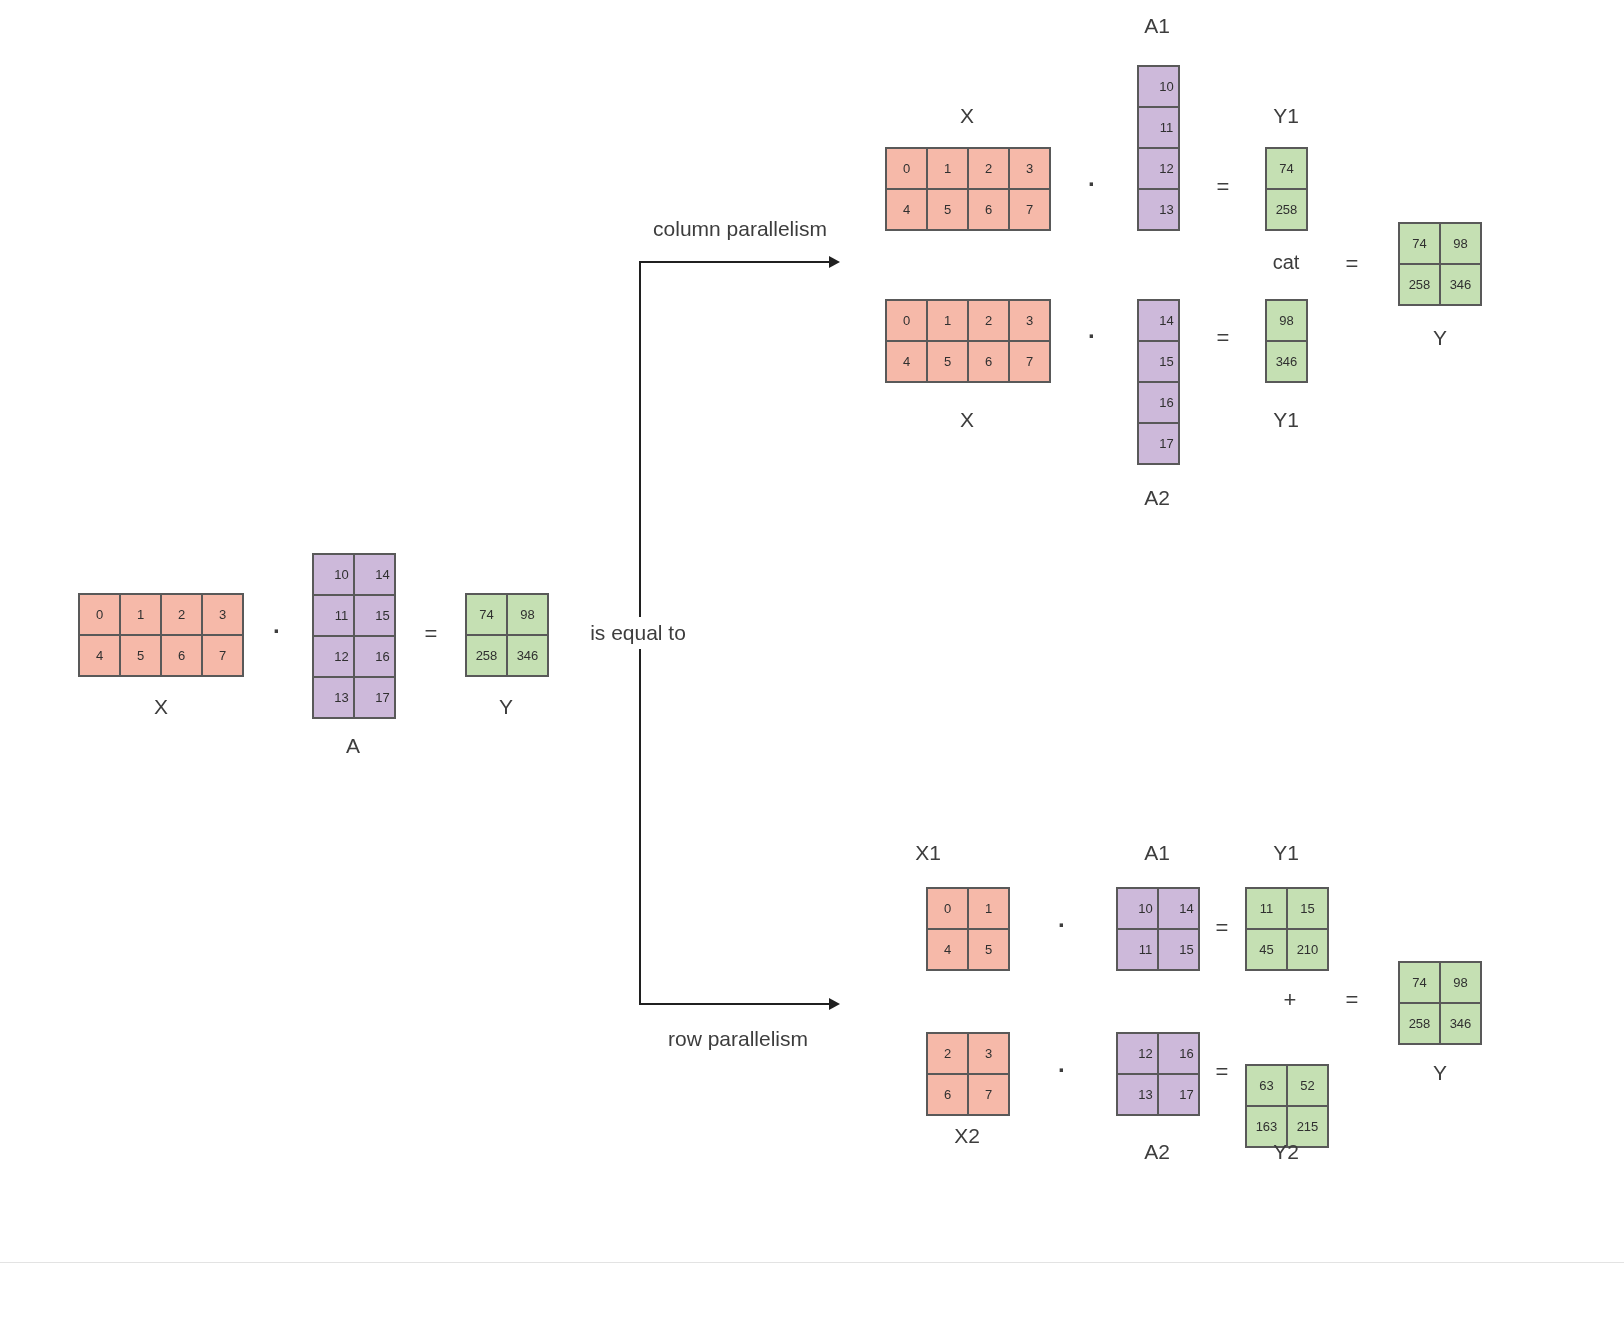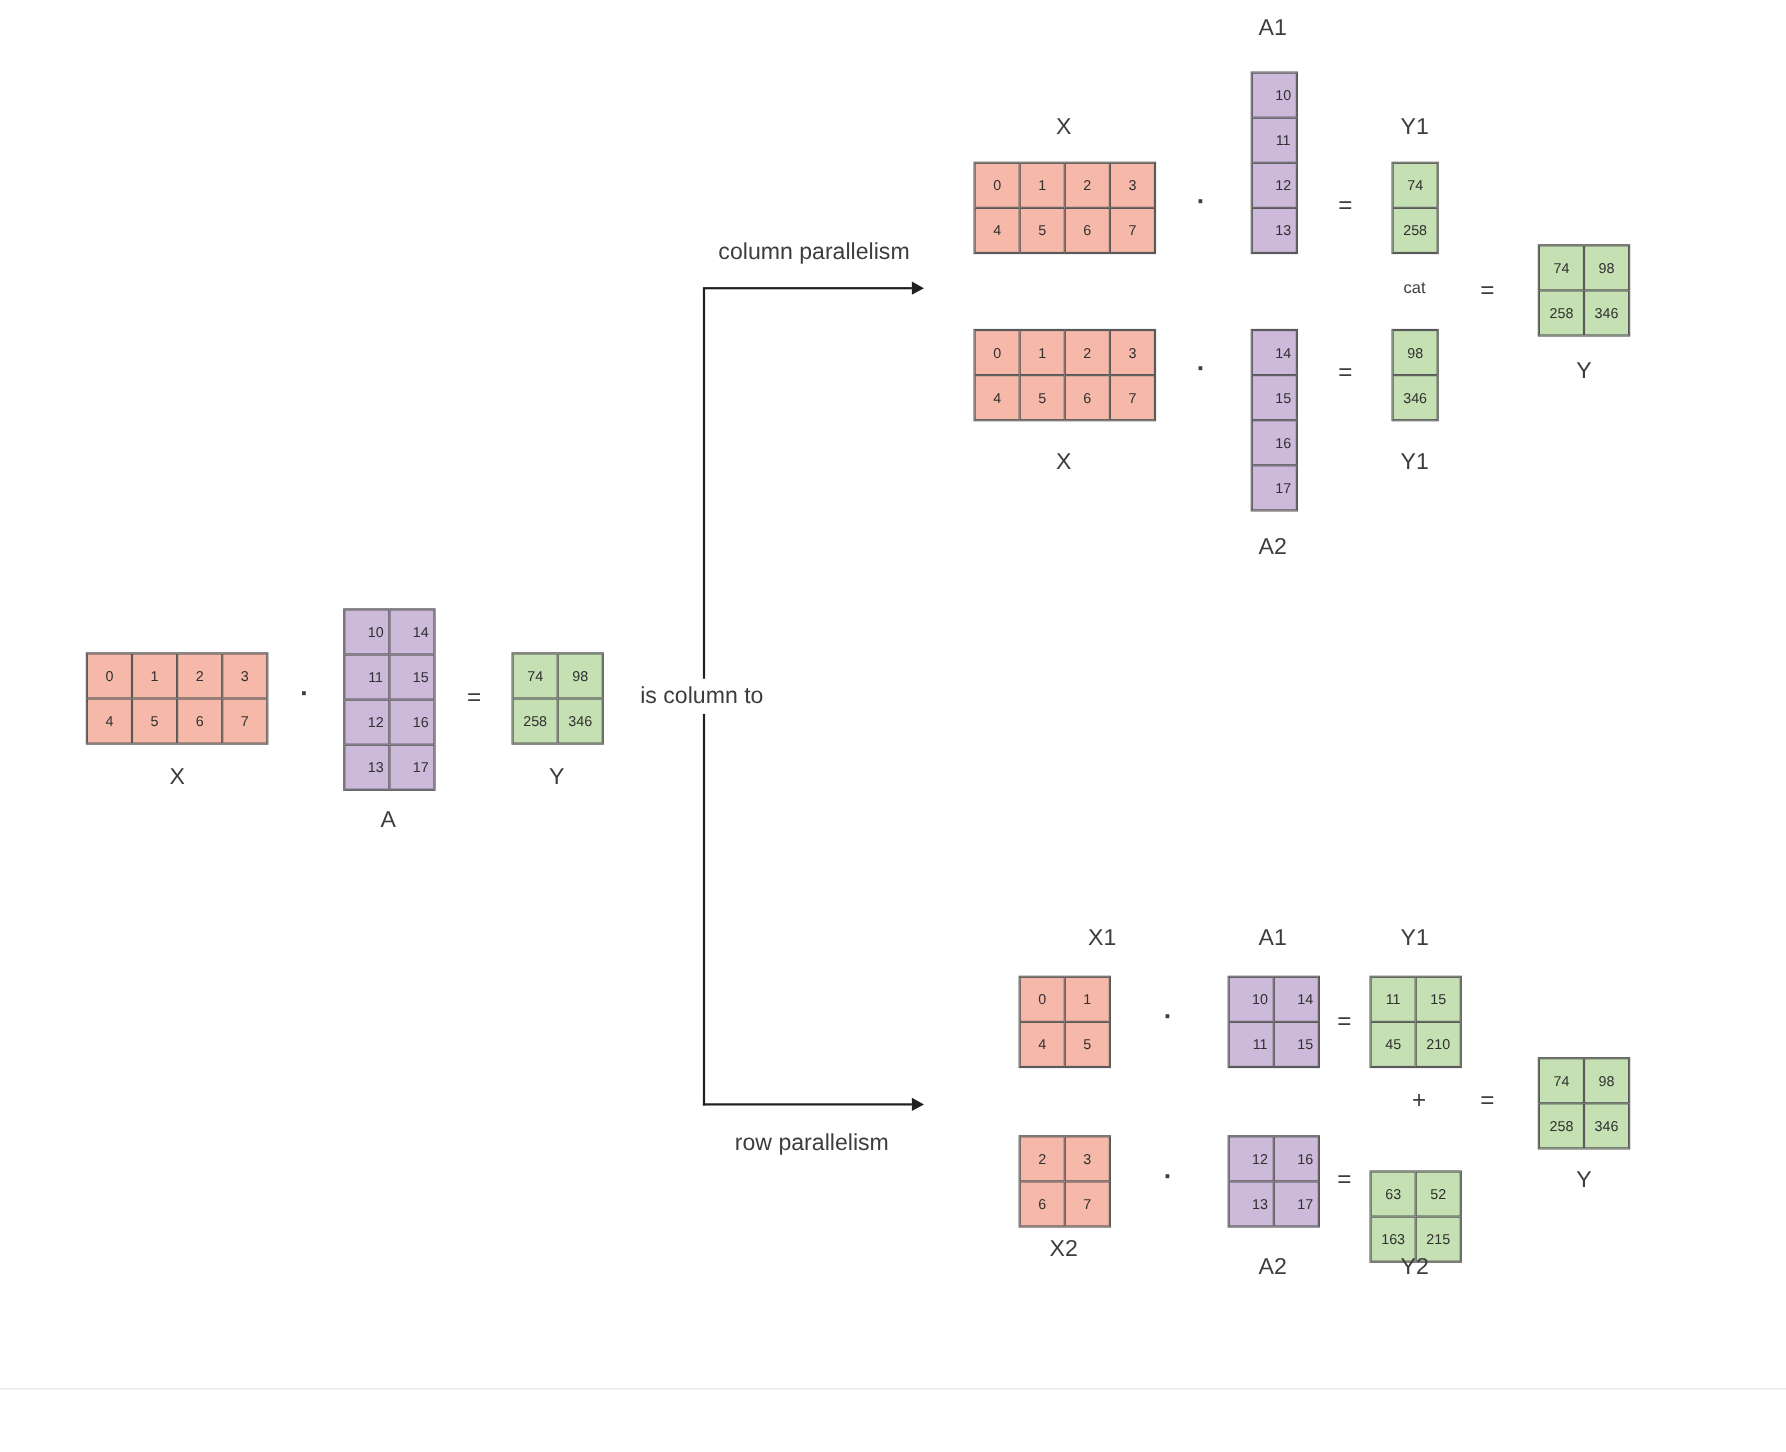--- a/index.html
+++ b/index.html
@@ -10,21 +10,21 @@
   .matrix { position: absolute; display: grid; border: 1px solid var(--border, #595959); }
   .cell { width: 41px; height: 41px; display: flex; align-items: center; justify-content: center;
           font-size: 13px; color: #303030; border: 1px solid var(--border, #595959); }
   .salmon .cell { background: var(--salmon, #f6b9a9); }
   .purple .cell { background: var(--purple, #cdb9da); padding-left: 16px; }
   .green  .cell { background: var(--green,  #c5e0b3); }
 
   .lbl { position: absolute; transform: translate(-50%, -50%); font-size: 21px; color: #3d3d3d; white-space: nowrap; }
   .op  { position: absolute; transform: translate(-50%, -50%); font-size: 22px; color: #3d3d3d; white-space: nowrap; }
   .op.dot { font-size: 24px; font-weight: 700; }
-  .lbl.small { font-size: 15px; }
+  .lbl.small { font-size: 20px; }
   .white-bg { background: #ffffff; padding: 4px 12px; }
 
   .vline { position: absolute; width: 2px; background: #202020; }
   .hline { position: absolute; height: 2px; background: #202020; }
   .arrowhead-right { position: absolute; width: 0; height: 0;
                      border-top: 6px solid transparent; border-bottom: 6px solid transparent;
                      border-left: 11px solid #202020; }
   .divider { position: absolute; left: 0; width: 1624px; height: 1px; background: #e3e3e3; }
 </style>
 </head>
@@ -64,21 +64,21 @@
   <div class="lbl" style="left:353px; top:746px;">A</div>
   <div class="lbl" style="left:506px; top:707px;">Y</div>
 
   <div class="vline" style="left:639px; top:262px; height:743px;"></div>
   <div class="hline" style="left:639px; top:261px; width:190px;"></div>
   <div class="arrowhead-right" style="left:829px; top:256px;"></div>
   <div class="hline" style="left:639px; top:1003px; width:190px;"></div>
   <div class="arrowhead-right" style="left:829px; top:998px;"></div>
   <div class="lbl" style="left:740px; top:229px;">column parallelism</div>
   <div class="lbl" style="left:738px; top:1039px;">row parallelism</div>
-  <div class="lbl white-bg" style="left:638px; top:633px;">is column to</div>
+  <div class="lbl white-bg" style="left:638px; top:633px;">is equal to</div>
 
   <div class="lbl" style="left:1157px; top:26px;">A1</div>
   <div class="matrix purple" style="left: 1137px; top: 65px; grid-template-columns: repeat(1, 41px);">
       <div class="cell">10</div>
       <div class="cell">11</div>
       <div class="cell">12</div>
       <div class="cell">13</div>
     </div>
   <div class="lbl" style="left:967px; top:116px;">X</div>
   <div class="matrix salmon" style="left: 885px; top: 147px; grid-template-columns: repeat(4, 41px);">
@@ -128,21 +128,21 @@
       <div class="cell">17</div>
     </div>
   <div class="lbl" style="left:1157px; top:498px;">A2</div>
   <div class="op" style="left:1223px; top:338px;">=</div>
   <div class="matrix green" style="left: 1265px; top: 299px; grid-template-columns: repeat(1, 41px);">
       <div class="cell">98</div>
       <div class="cell">346</div>
     </div>
   <div class="lbl" style="left:1286px; top:420px;">Y1</div>
 
-  <div class="lbl" style="left:1002px; top:853px;">X1</div>
+  <div class="lbl" style="left:928px; top:853px;">X1</div>
   <div class="lbl" style="left:1157px; top:853px;">A1</div>
   <div class="lbl" style="left:1286px; top:853px;">Y1</div>
 
   <div class="matrix salmon" style="left: 926px; top: 887px; grid-template-columns: repeat(2, 41px);">
       <div class="cell">0</div>
       <div class="cell">1</div>
       <div class="cell">4</div>
       <div class="cell">5</div>
     </div>
   <div class="op dot" style="left:1062px; top:925px;">·</div>

